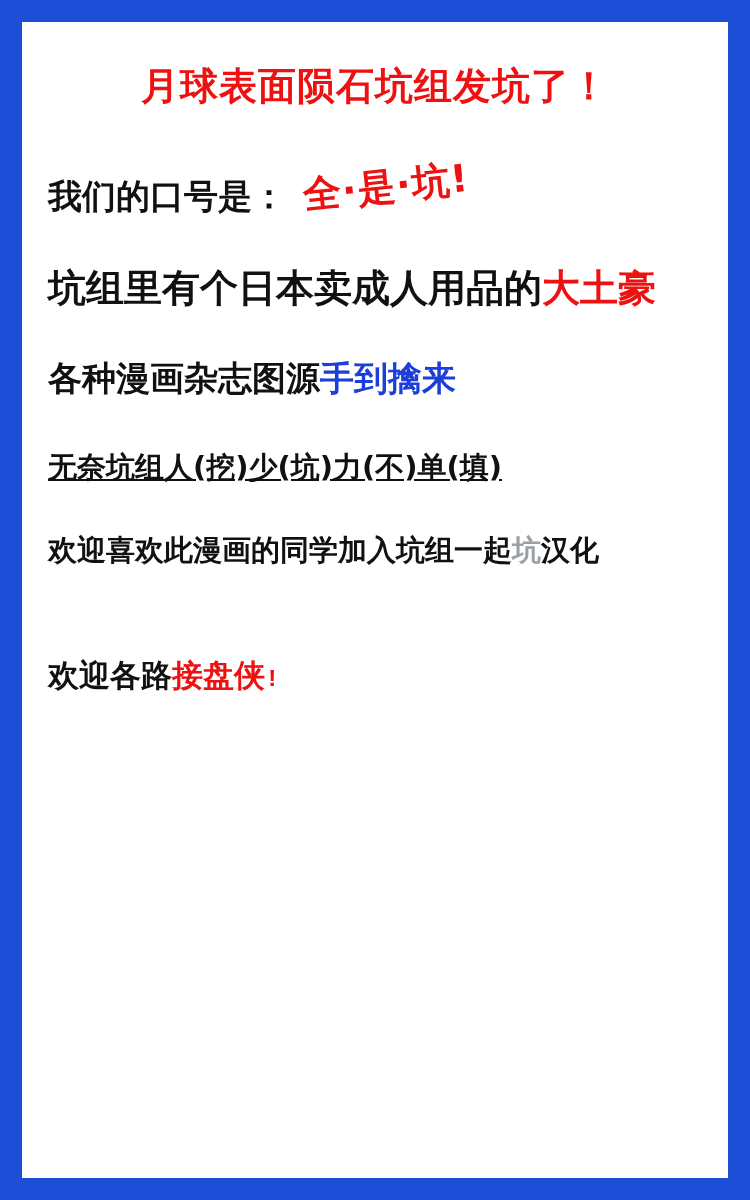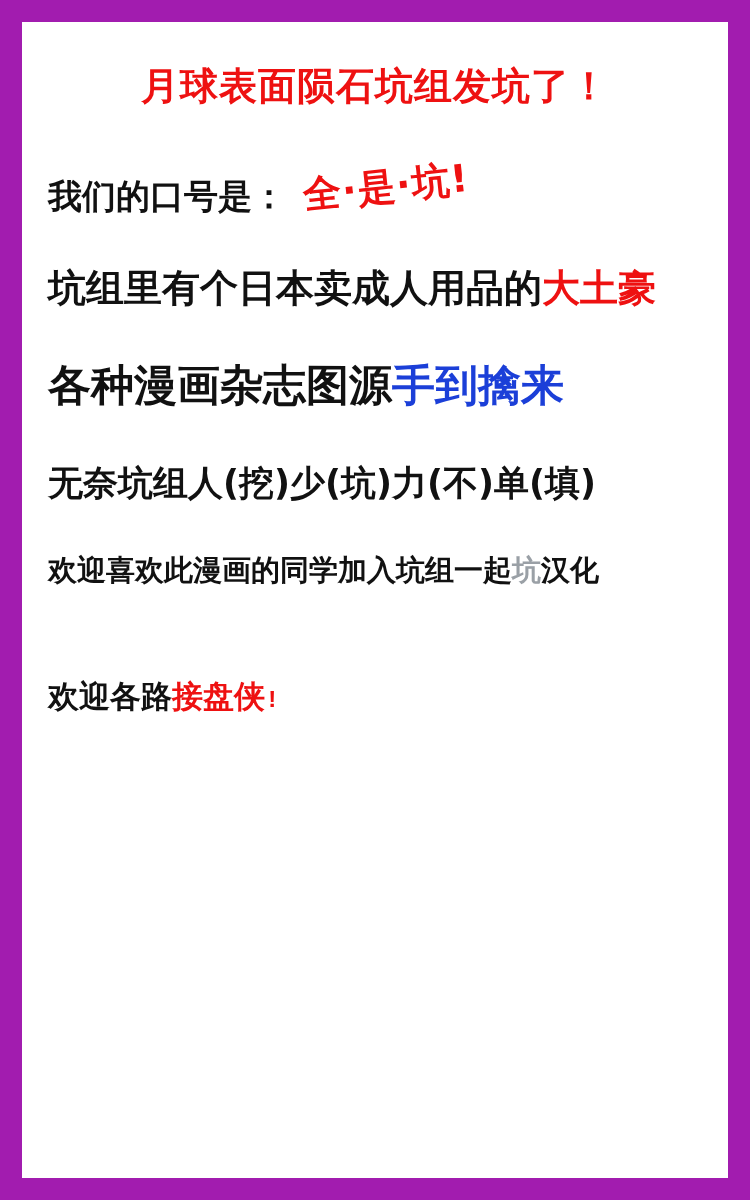--- a/index.html
+++ b/index.html
@@ -10,21 +10,21 @@
   body {
     width: 750px;
     height: 1200px;
     overflow: hidden;
     font-family: "DejaVu Sans", "Liberation Sans", sans-serif;
   }
   .page {
     position: relative;
     width: 750px;
     height: 1200px;
-    background: #a21caf;
+    background: #1d4ed8;
     box-sizing: border-box;
   }
   .sheet {
     position: absolute;
     left: 22px;
     top: 22px;
     width: 706px;
     height: 1156px;
     background: #ffffff;
     box-sizing: border-box;
@@ -76,25 +76,26 @@
     color: #ee1111;
   }
   .blue {
     color: #1b3fd8;
   }
   .grey {
     color: #9aa0a6;
   }
   .l-scan {
     margin-top: 42px;
-    font-size: 43px;
+    font-size: 34px;
   }
   .l-few {
     margin-top: 46px;
-    font-size: 35px;
+    font-size: 29px;
+    text-decoration: underline;
   }
   .block-invite {
     margin-top: 44px;
     font-size: 29px;
   }
   .block-invite .line {
     margin-bottom: 10px;
   }
   .l-welcome {
     margin-top: 87px;

